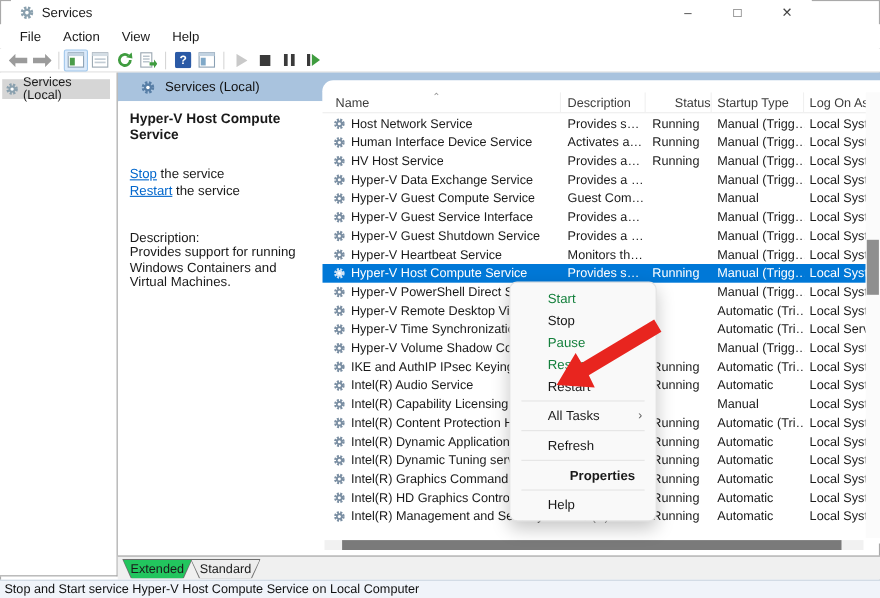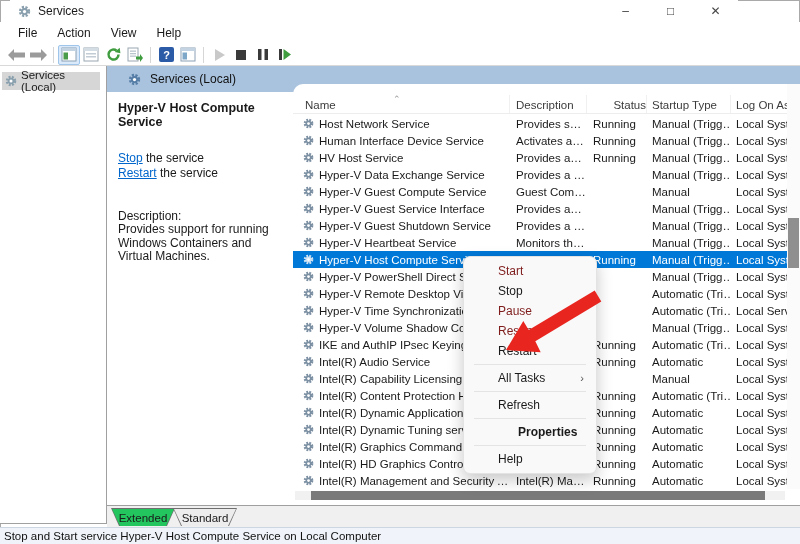--- a/index.html
+++ b/index.html
@@ -32,21 +32,21 @@
   .tree-item { margin:6px 0 0 2px; width:98px; height:18px; background:#d6d6d6; display:flex; align-items:center; padding-left:3px; gap:4px; font-size:11.5px; }
 
   .details-pane { position:absolute; left:108px; top:92px; width:185px; height:413px; background:#fff; padding:8px 4px 0 10px; }
   .details-title { font-weight:bold; font-size:12.5px; margin-top:1px; }
   .svc-links { margin-top:22px; line-height:15px; font-size:12px; }
   .svc-link { color:#0066cc; text-decoration:underline; }
   .details-desc-label { margin-top:28px; font-size:12px; }
   .details-desc { font-size:12px; line-height:13.5px; width:170px; }
 
   
-  .list-panel { position:absolute; left:293px; top:84px; width:507px; height:421px; background:#fff; border-radius:10px 0 0 0; overflow:hidden; }
+  .list-panel { position:absolute; left:293px; top:73px; width:507px; height:421px; background:#fff; border-radius:10px 0 0 0; overflow:hidden; }
   .tbl-header { position:absolute; left:0; top:11px; width:507px; height:19px; display:flex; color:#3c3c3c; font-size:11.5px; border-bottom:1px solid #ededed; }
   .th { display:flex; align-items:flex-end; padding-bottom:2px; border-right:1px solid #f0f0f0; position:relative; }
   .th-name { width:217px; padding-left:12px; }
   .th-desc { width:77px; padding-left:6px; }
   .th-status { width:60px; padding-left:6px;justify-content:flex-end; }
   .th-startup { width:84px; padding-left:5px; }
   .th-logon { flex:1; padding-left:5px; border-right:none; }
   .sort-caret { position:absolute; left:100px; top:-1px; color:#9a9a9a; font-size:9px; }
 
   .rows { position:absolute; left:0; top:31px; width:494px; }
@@ -74,21 +74,21 @@
   .tab.unselected .tab-fill { background:#ededed; }
   .tab-extended { left:4px; width:64px; }
   .tab-standard { left:66px; width:64px; }
 
   
   .statusbar { position:absolute; left:0; top:527px; width:800px; height:17px; background:#f0f4fa; border-top:1px solid #ccd6e2; display:flex; align-items:center; padding-left:4px; font-size:11.5px; color:#111; }
 
   
   .context-menu { position:absolute; left:463px; top:256px; width:134px; background:#f9f9f9; border:1px solid #e3e3e3; border-radius:7px; box-shadow:0 6px 16px rgba(0,0,0,.22); padding:4px 0; z-index:50; }
   .cm-item { height:20px; display:flex; align-items:center; padding-left:34px; padding-right:10px; font-size:12px; color:#1a1a1a; position:relative; }
-  .cm-item.disabled { color:#7f1d1d; }
+  .cm-item.disabled { color:#15803d; }
   .cm-item.bold { font-weight:bold;margin-left:20px; }
   .cm-item .chev { position:absolute; right:12px; color:#555; font-size:11px; }
   .cm-sep { height:1px; background:#e4e4e4; margin:3px 10px; }
 
   
   .red-arrow { position:absolute; left:496px; top:288px; z-index:60; pointer-events:none; }
 
   .icon-svg { display:block; }
 </style>
 </head>

